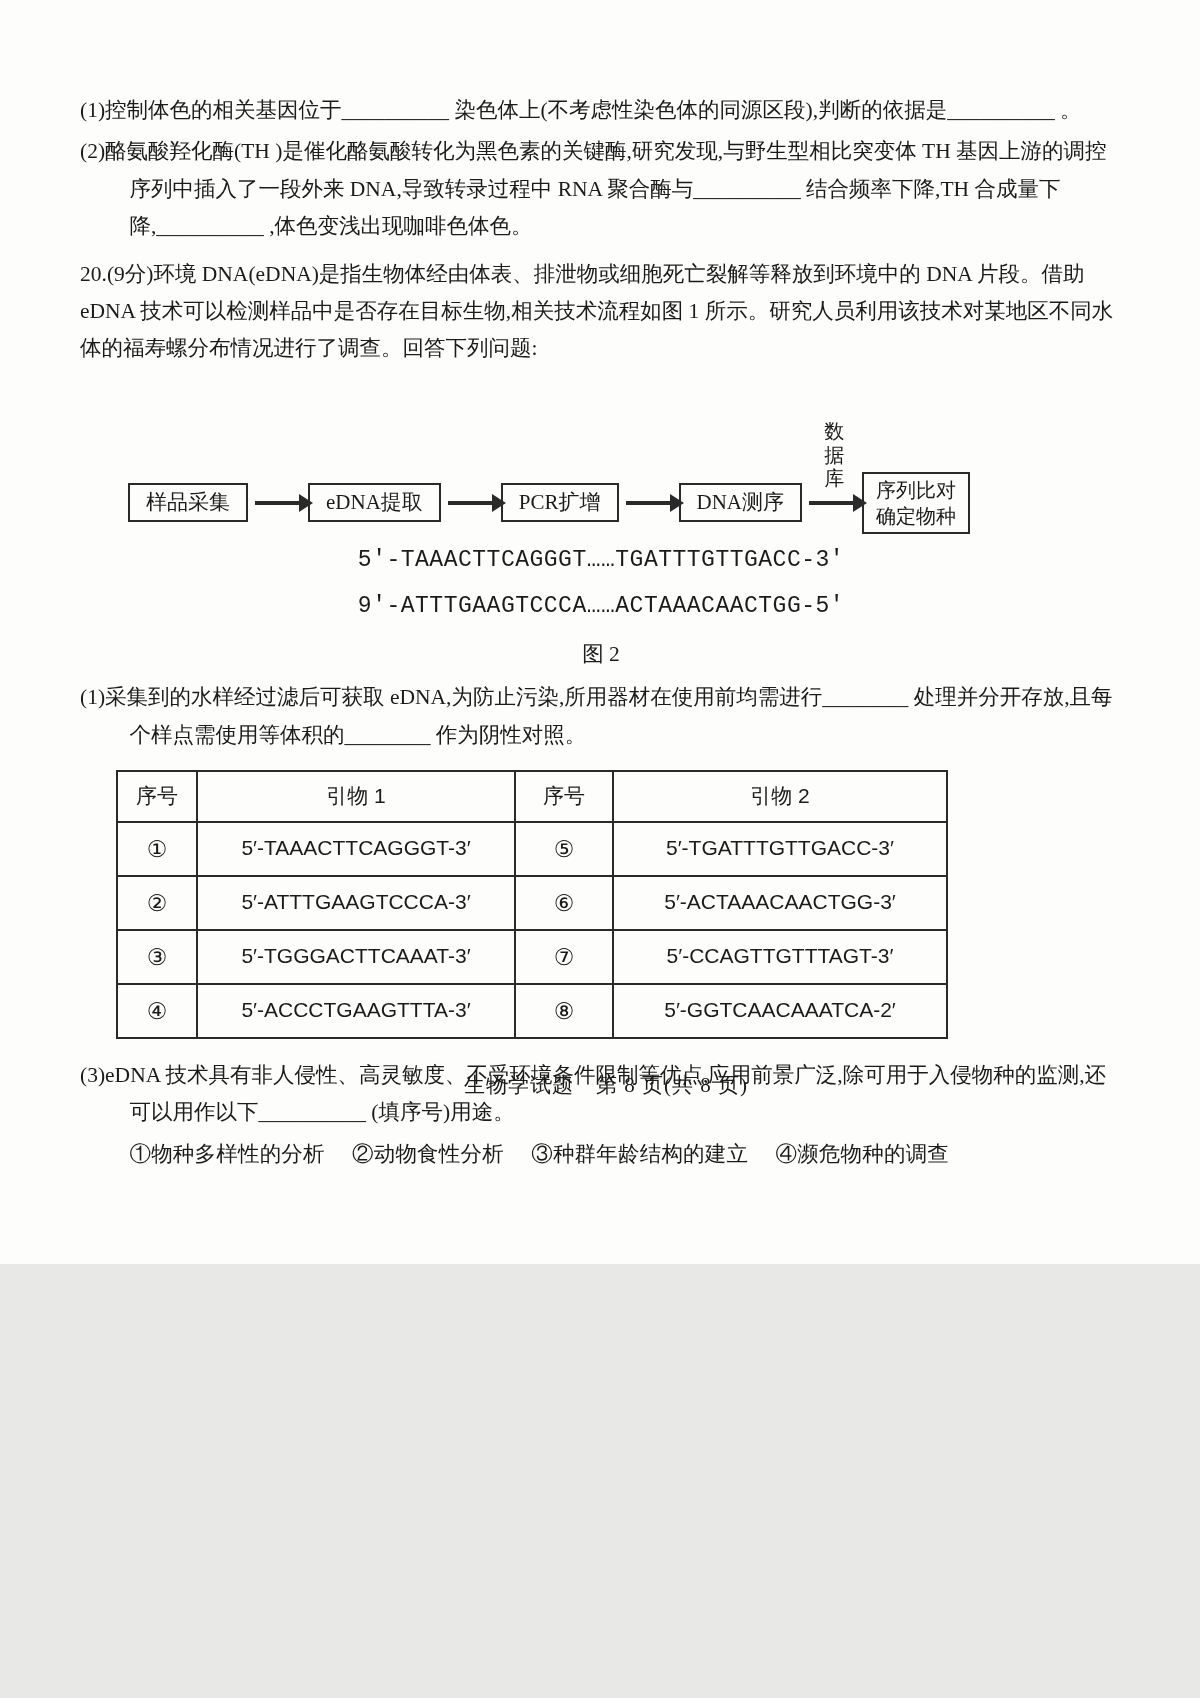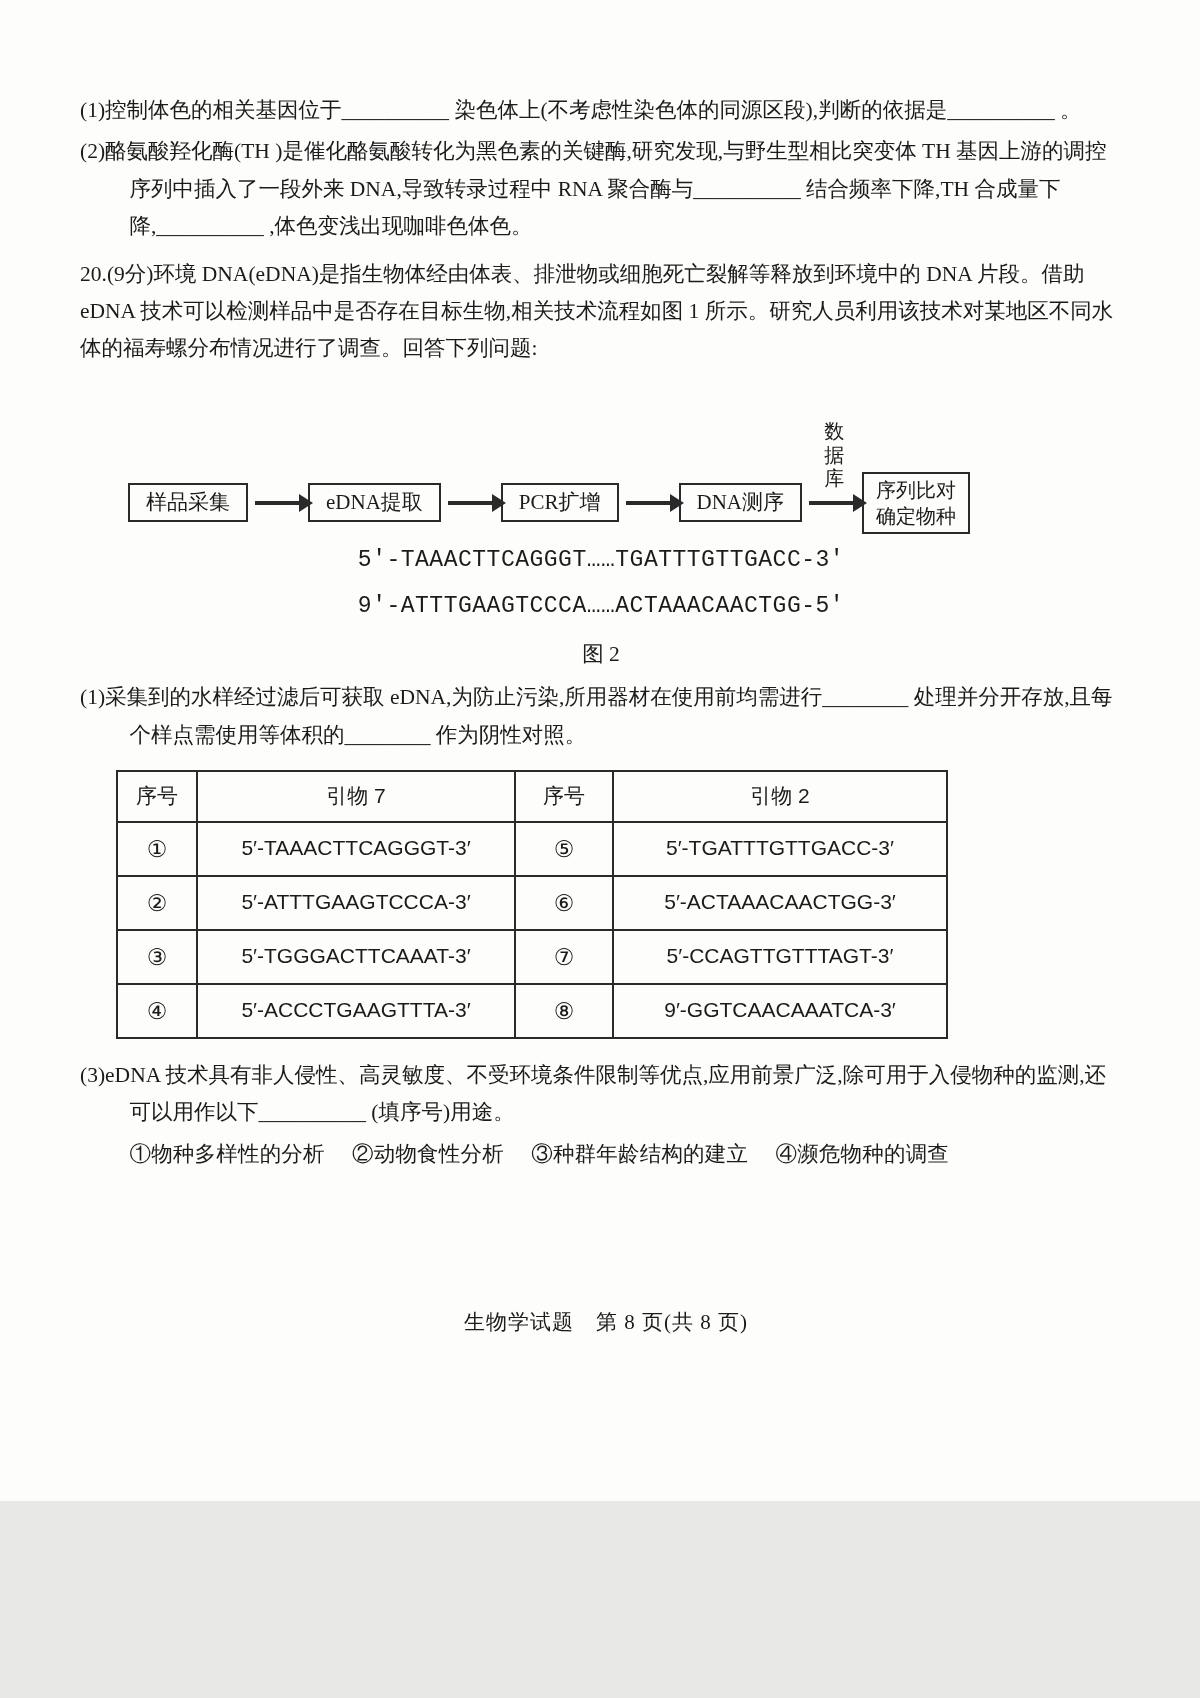--- a/index.html
+++ b/index.html
@@ -1,19 +1,19 @@
 <!DOCTYPE html>
 <html><head>
 <meta charset="utf-8">
 <style>
   html,body { margin:0; padding:0; background:#e8e8e6; }
   .page {
     position: relative;
     width: 1200px;
-    height: 1501px;
+    height: 1264px;
     margin: 0 auto;
     background: #fdfdfc;
     box-sizing: border-box;
     padding: 92px 78px 0 80px;
     font-family: "Liberation Serif", "DejaVu Serif", serif;
     color: #1b1b1b;
     font-size: 21.5px;
     line-height: 1.74;
     overflow: hidden;
   }
@@ -113,21 +113,21 @@
   <div class="seq-line">9′-ATTTGAAGTCCCA……ACTAAACAACTGG-5′</div>
 
   <div class="fig-caption">图 2</div>
 
   <p class="hang">(1)采集到的水样经过滤后可获取 eDNA,为防止污染,所用器材在使用前均需进行________ 处理并分开存放,且每个样点需使用等体积的________  作为阴性对照。</p>
 
   <table class="primer">
     <thead>
       <tr>
         <th class="c-num">序号</th>
-        <th class="c-seq1">引物 7</th>
+        <th class="c-seq1">引物 1</th>
         <th class="c-num2">序号</th>
         <th class="c-seq2">引物 2</th>
       </tr>
     </thead>
     <tbody>
       <tr>
         <td class="circled">①</td>
         <td>5′-TAAACTTCAGGGT-3′</td>
         <td class="circled">⑤</td>
         <td>5′-TGATTTGTTGACC-3′</td>
@@ -141,21 +141,21 @@
       <tr>
         <td class="circled">③</td>
         <td>5′-TGGGACTTCAAAT-3′</td>
         <td class="circled">⑦</td>
         <td>5′-CCAGTTGTTTAGT-3′</td>
       </tr>
       <tr>
         <td class="circled">④</td>
         <td>5′-ACCCTGAAGTTTA-3′</td>
         <td class="circled">⑧</td>
-        <td>9′-GGTCAACAAATCA-3′</td>
+        <td>5′-GGTCAACAAATCA-2′</td>
       </tr>
     </tbody>
   </table>
 
   <p class="hang">(3)eDNA 技术具有非人侵性、高灵敏度、不受环境条件限制等优点,应用前景广泛,除可用于入侵物种的监测,还可以用作以下__________ (填序号)用途。</p>
   <p class="options-line">①物种多样性的分析　 ②动物食性分析　 ③种群年龄结构的建立　 ④濒危物种的调查</p>
 
   <div class="footer">生物学试题　第 8 页(共 8 页)</div>
 
 </div>

